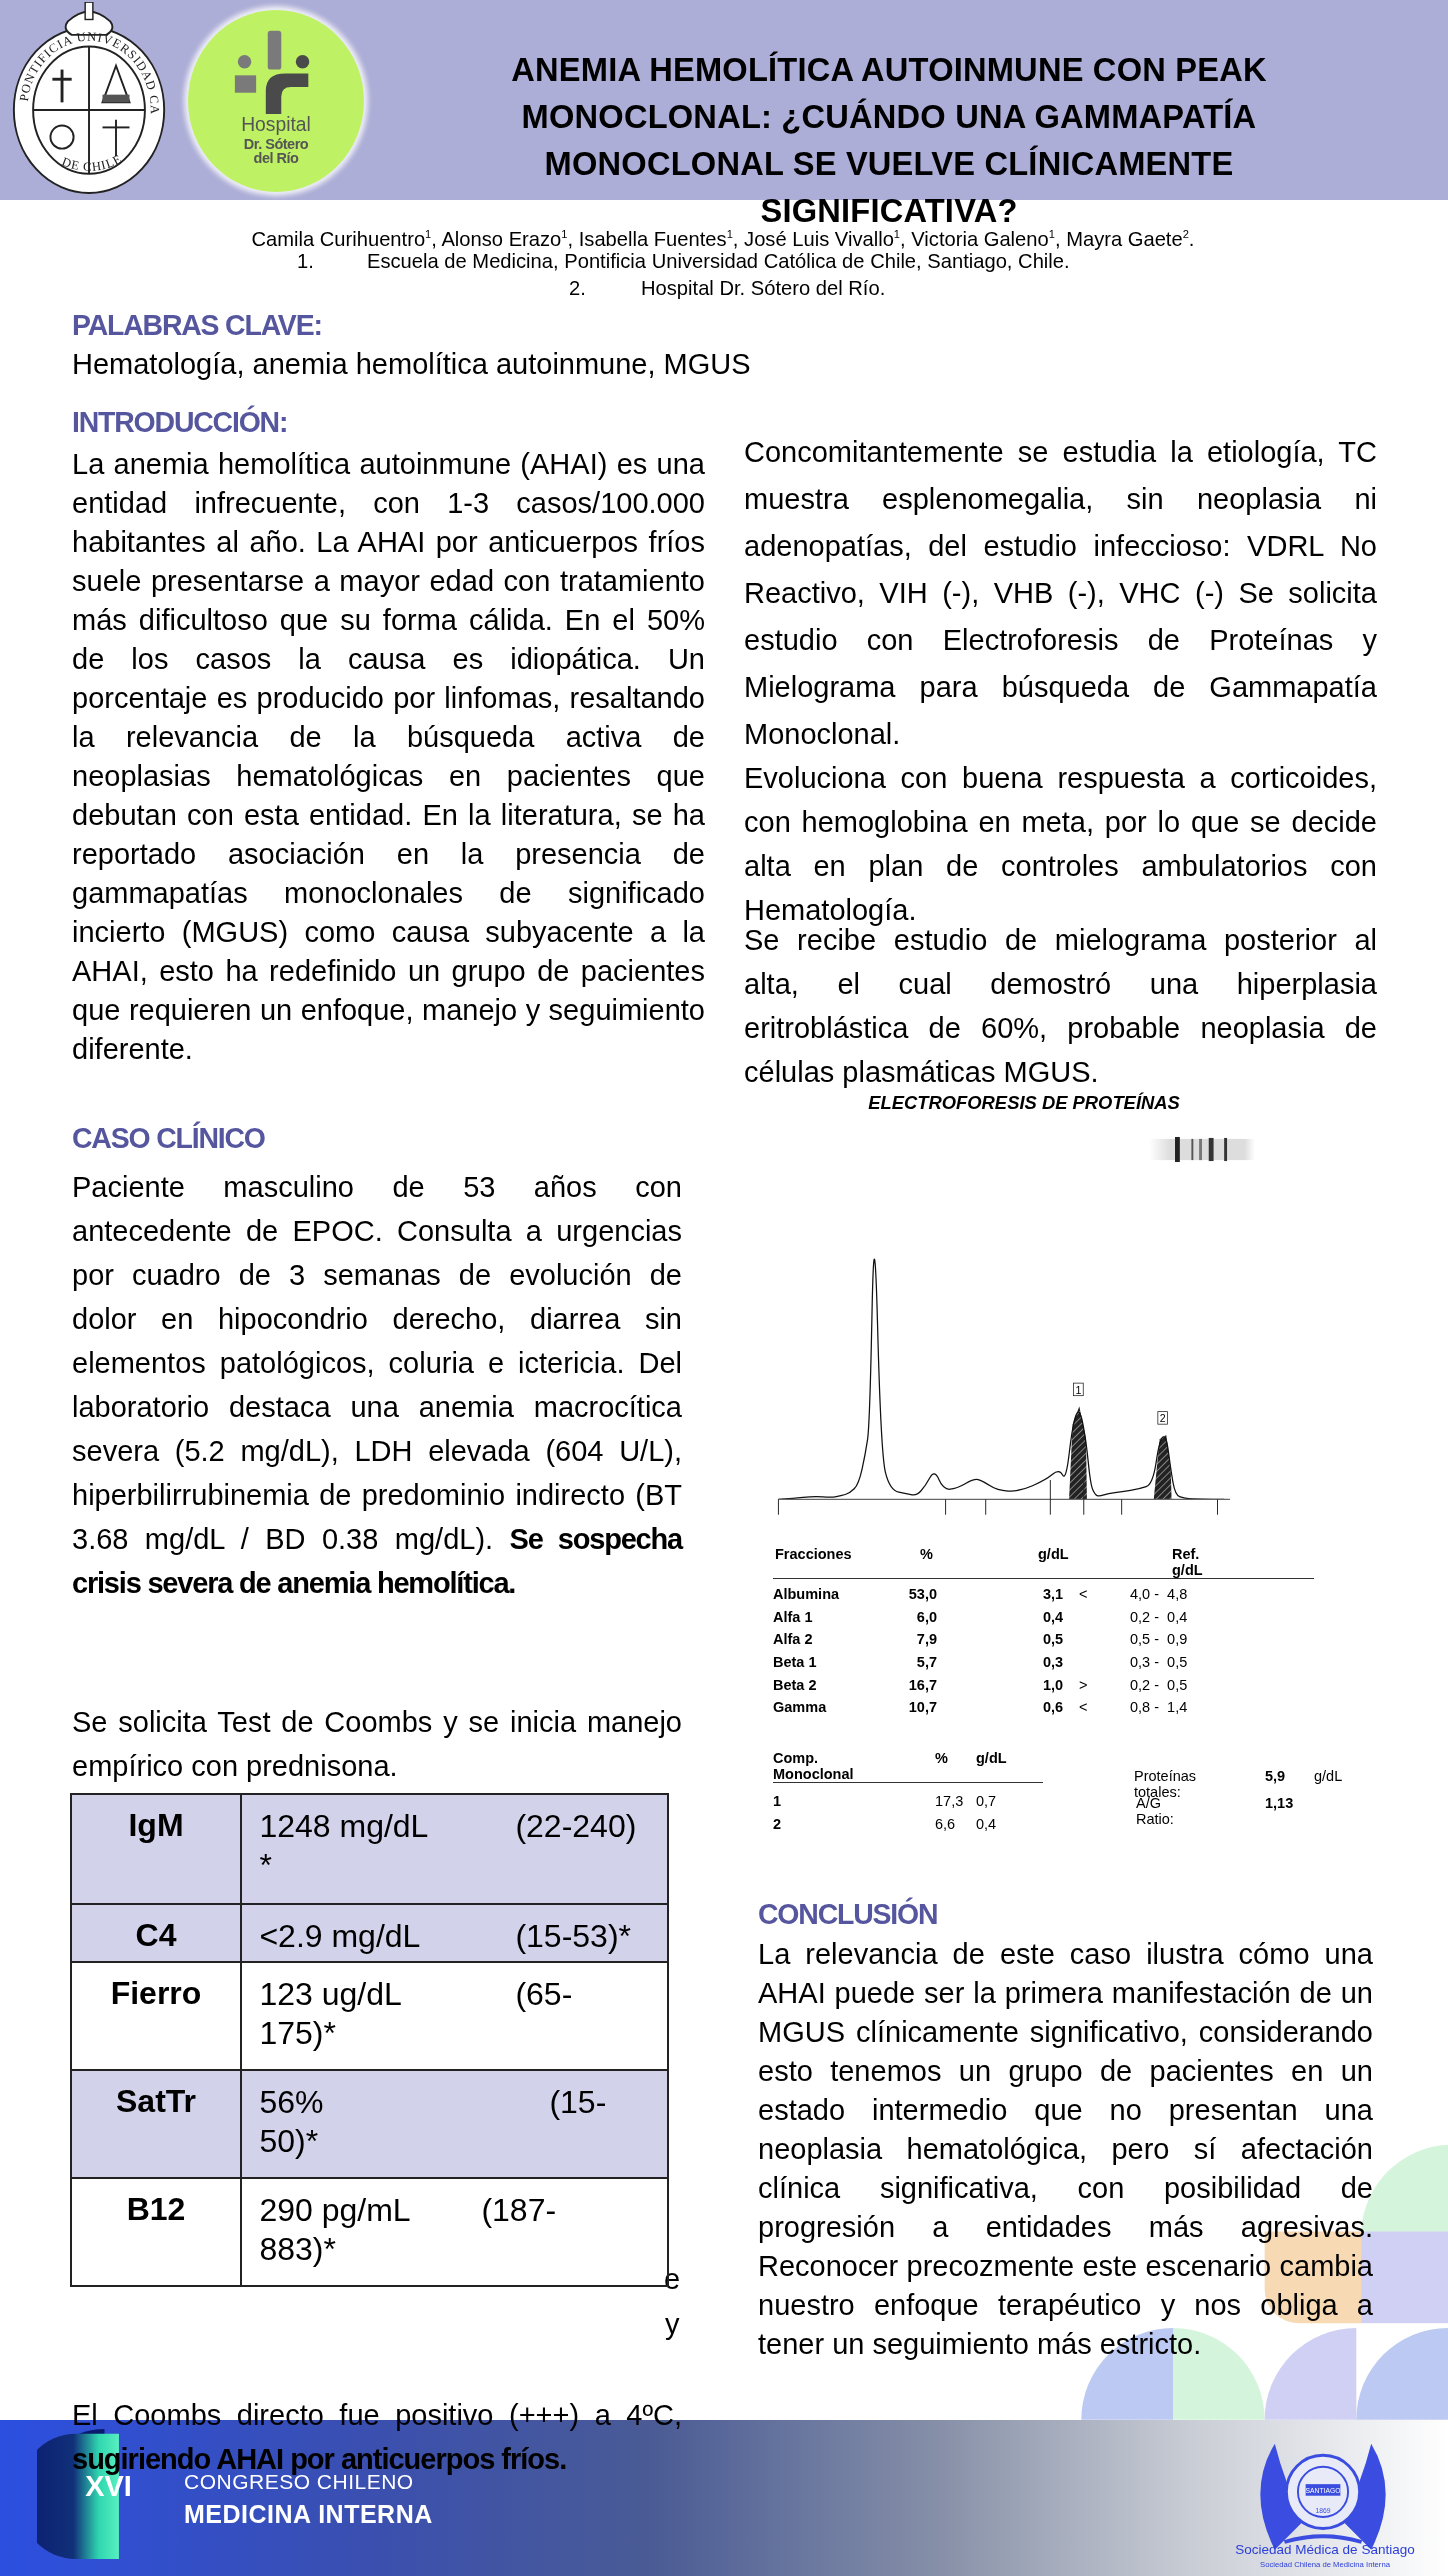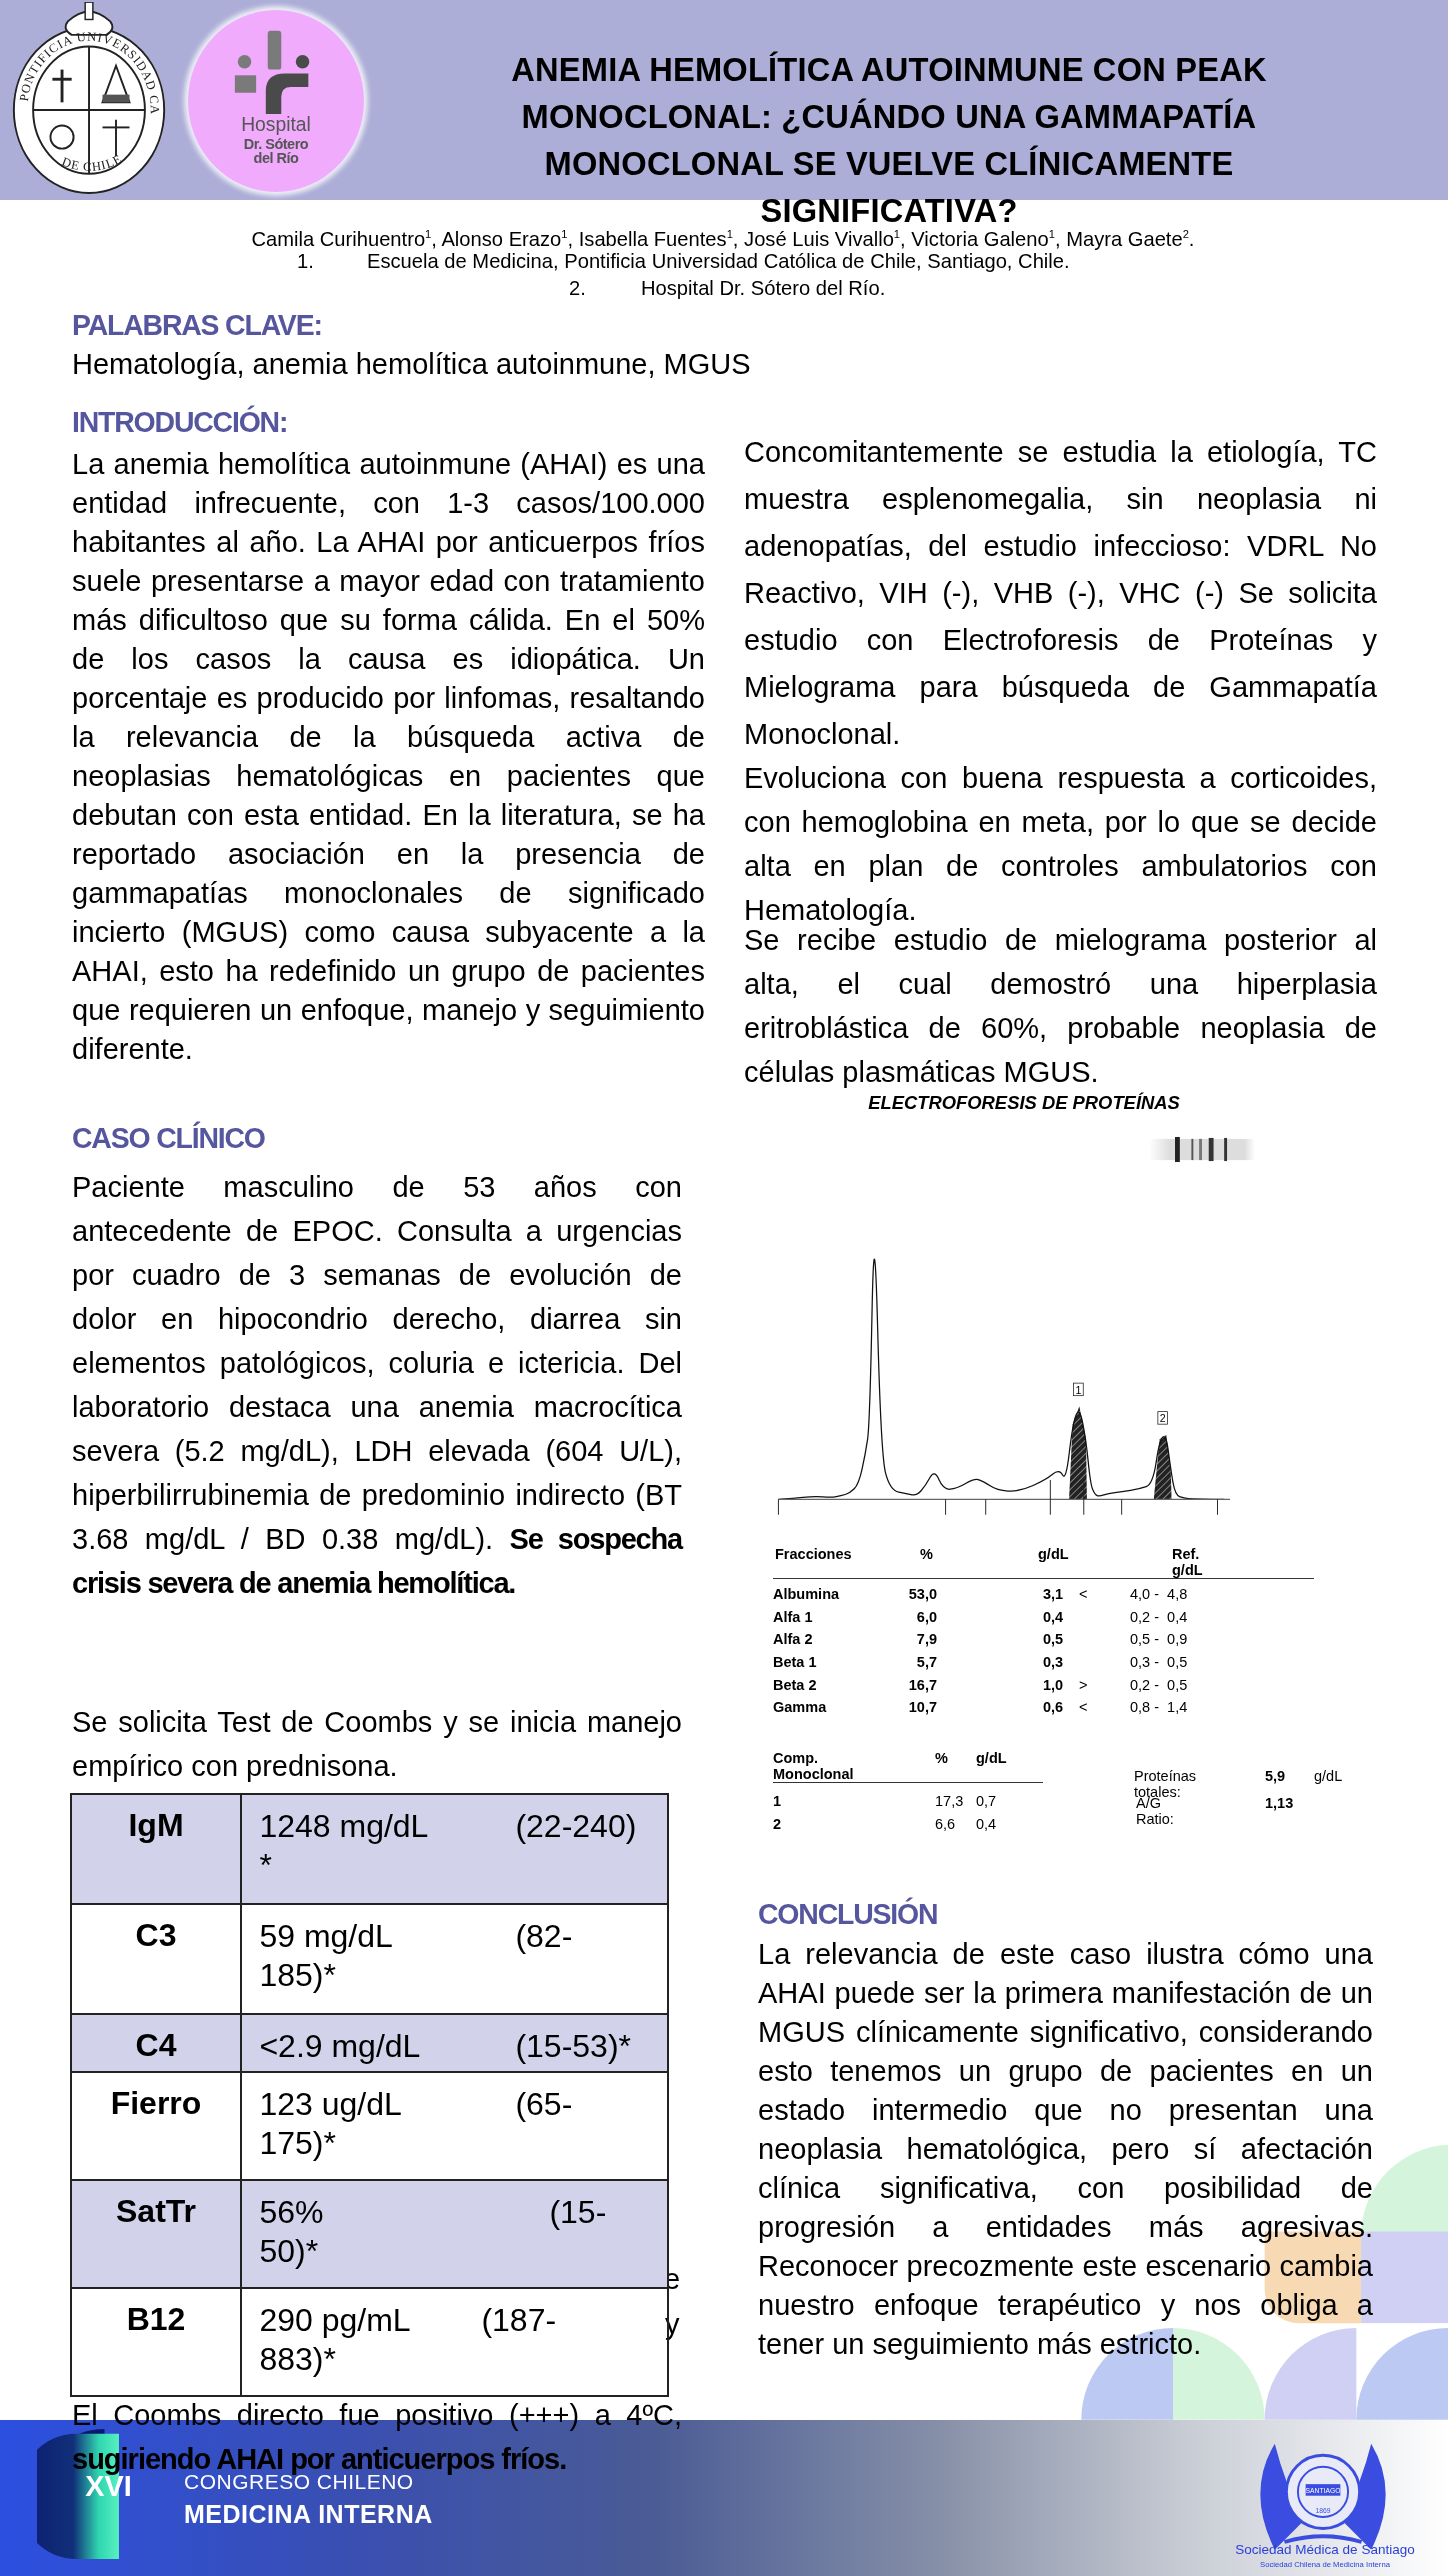--- a/index.html
+++ b/index.html
@@ -2,21 +2,21 @@
 <html><head>
 <meta charset="utf-8">
 <style>
   * { box-sizing: border-box; margin: 0; padding: 0; }
   html, body { width: 1449px; height: 2576px; background: #ffffff; overflow: hidden; }
   body { position: relative; font-family: "Liberation Sans", sans-serif; color: #000; }
 
   
   .header-band { position: absolute; left: 0; top: 0; width: 1449px; height: 200px; background: #adaed7; }
   .logo-uc { position: absolute; left: 9.7px; top: 1.9px; width: 159px; height: 193px; }
-  .logo-hosp { position: absolute; left: 188px; top: 9.7px; width: 176px; height: 182px; border-radius: 50%; background: #f0abfc; box-shadow: 0 0 5.8px 3.9px rgba(255,255,255,0.8); }
+  .logo-hosp { position: absolute; left: 188px; top: 9.7px; width: 176px; height: 182px; border-radius: 50%; background: #bef264; box-shadow: 0 0 5.8px 3.9px rgba(255,255,255,0.8); }
   .logo-hosp .hosp-t1 { position: absolute; left: 0; width: 100%; top: 104px; text-align: center; font-size: 19.3px; color: #555; }
   .logo-hosp .hosp-t2 { position: absolute; left: 0; width: 100%; top: 127px; text-align: center; font-size: 14.5px; font-weight: bold; color: #555; line-height: 14.5px; letter-spacing: -0.5px; }
   .title { position: absolute; left: 406px; top: 46px; width: 966px; text-align: center; font-family: "Liberation Sans", sans-serif; font-weight: bold; font-size: 34px; line-height: 47px; letter-spacing: 0.2px; transform: scaleX(0.96); transform-origin: center top; }
 
   .authors { position: absolute; left: 0; top: 220px; width: 1449px; text-align: center; font-size: 21px; line-height: 27px; transform: scaleX(0.96); transform-origin: 686px 0; }
   .authors sup { font-size: 11.6px; }
   .affil { position: absolute; top: 247px; font-size: 21px; line-height: 27px; transform: scaleX(0.96); transform-origin: left top; }
 
   .section-title { position: absolute; font-weight: bold; color: #55569e; font-size: 29px; letter-spacing: -1.2px; font-family: "Liberation Sans", sans-serif; transform: scaleX(0.98); transform-origin: left top; }
   .body-text { position: absolute; font-size: 29px; line-height: 39px; text-align: justify; text-align-last: left; transform-origin: left top; }
@@ -130,24 +130,20 @@
 <div class="body-text" style="left:665px; top:2305px; width:29px;">y</div>
 <p class="body-text" style="left:72px; top:2393px; width:610px; line-height:44px; z-index:3;">
   <span>El Coombs directo fue positivo (+++) a 4ºC, </span><b style="letter-spacing:-1px;">sugiriendo AHAI por anticuerpos fríos.</b>
 </p>
 
 <table class="lab-table" style="z-index:2;">
   <tbody>
     <tr class="shaded r-igm">
       <td class="lab-name">IgM</td>
       <td class="lab-val"><span class="v">1248 mg/dL</span><span>(22-240)</span><br><span>*</span></td>
-    </tr>
-    <tr class="r-c3">
-      <td class="lab-name">C3</td>
-      <td class="lab-val"><span class="v">59 mg/dL</span><span>(82-</span><br><span>185)*</span></td>
     </tr>
     <tr class="shaded r-c4">
       <td class="lab-name">C4</td>
       <td class="lab-val"><span class="v">&lt;2.9 mg/dL</span><span>(15-53)*</span></td>
     </tr>
     <tr class="r-fe">
       <td class="lab-name">Fierro</td>
       <td class="lab-val"><span class="v">123 ug/dL</span><span>(65-</span><br><span>175)*</span></td>
     </tr>
     <tr class="shaded r-sat">

